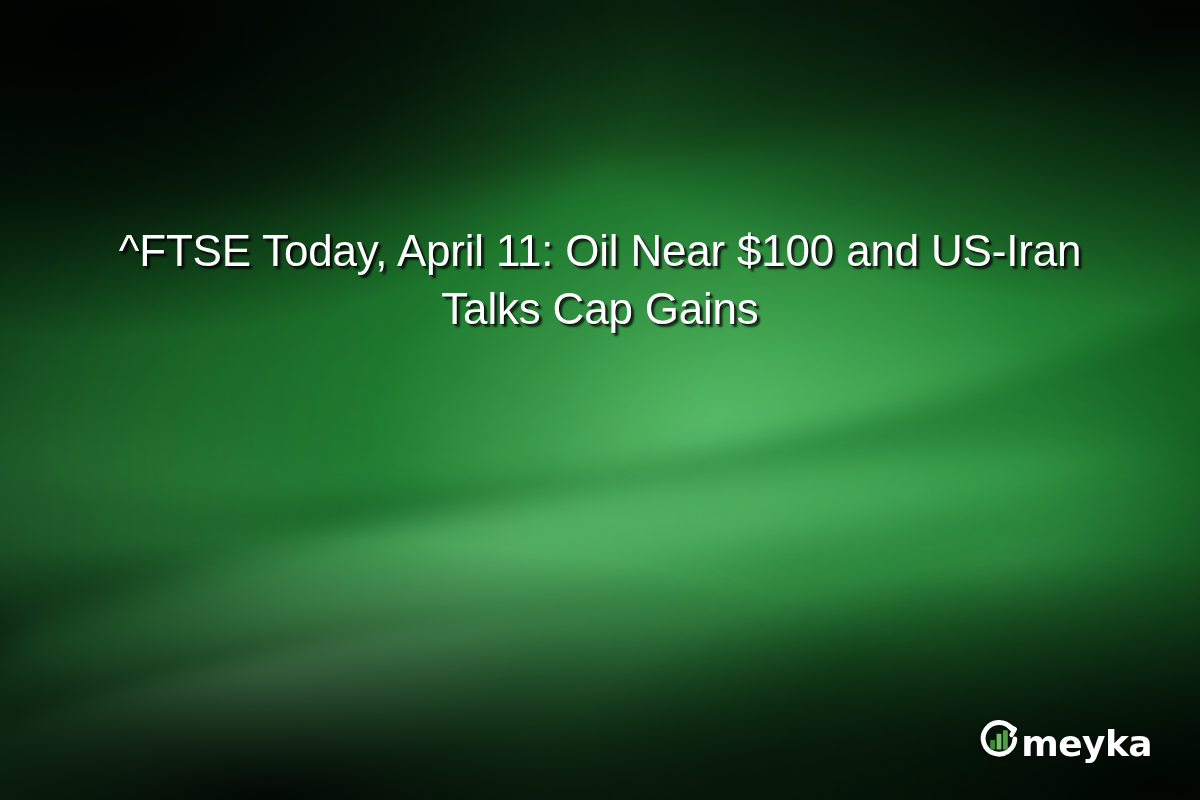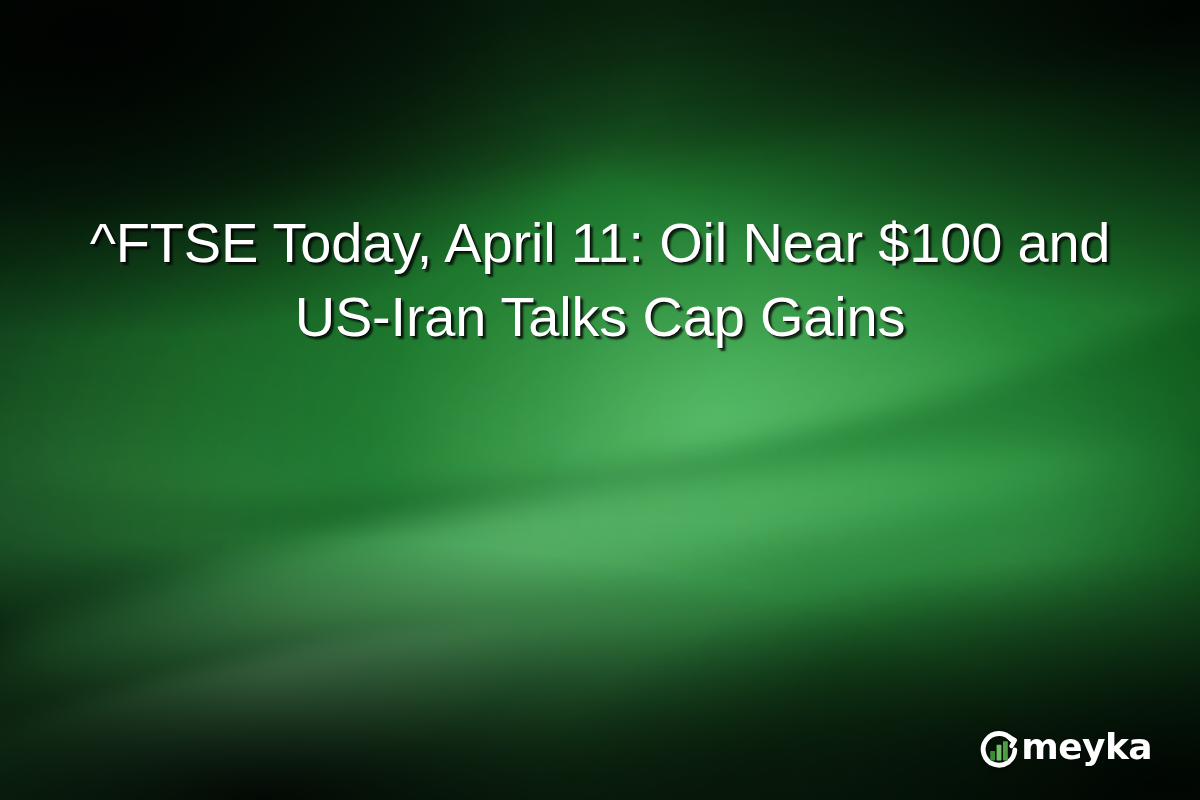--- a/index.html
+++ b/index.html
@@ -179,37 +179,37 @@
     height: 560px;
     display: flex;
     align-items: center;
     justify-content: center;
   }
   #headline {
     width: 1070px;
     text-align: center;
     color: #ffffff;
     font-family: "Liberation Sans", sans-serif;
-    font-size: 56px;
+    font-size: 44px;
     line-height: 1.32;
     font-weight: 400;
     letter-spacing: -0.2px;
     text-shadow:
       3px 3px 2px rgba(0,0,0,.72),
       1px 1px 0 rgba(0,0,0,.55);
     white-space: pre-line;
   }
 
   
   #brand {
     position: absolute;
     right: 48px;
-    bottom: 28px;
+    bottom: 39px;
     display: flex;
-    align-items: flex-start;
+    align-items: flex-end;
   }
   #brand-mark {
     width: 44px;
     height: 44px;
     display: block;
     flex: 0 0 auto;
     filter: drop-shadow(0 1px 2px rgba(0,0,0,.45));
   }
   #brand-word {
     color: #ffffff;

